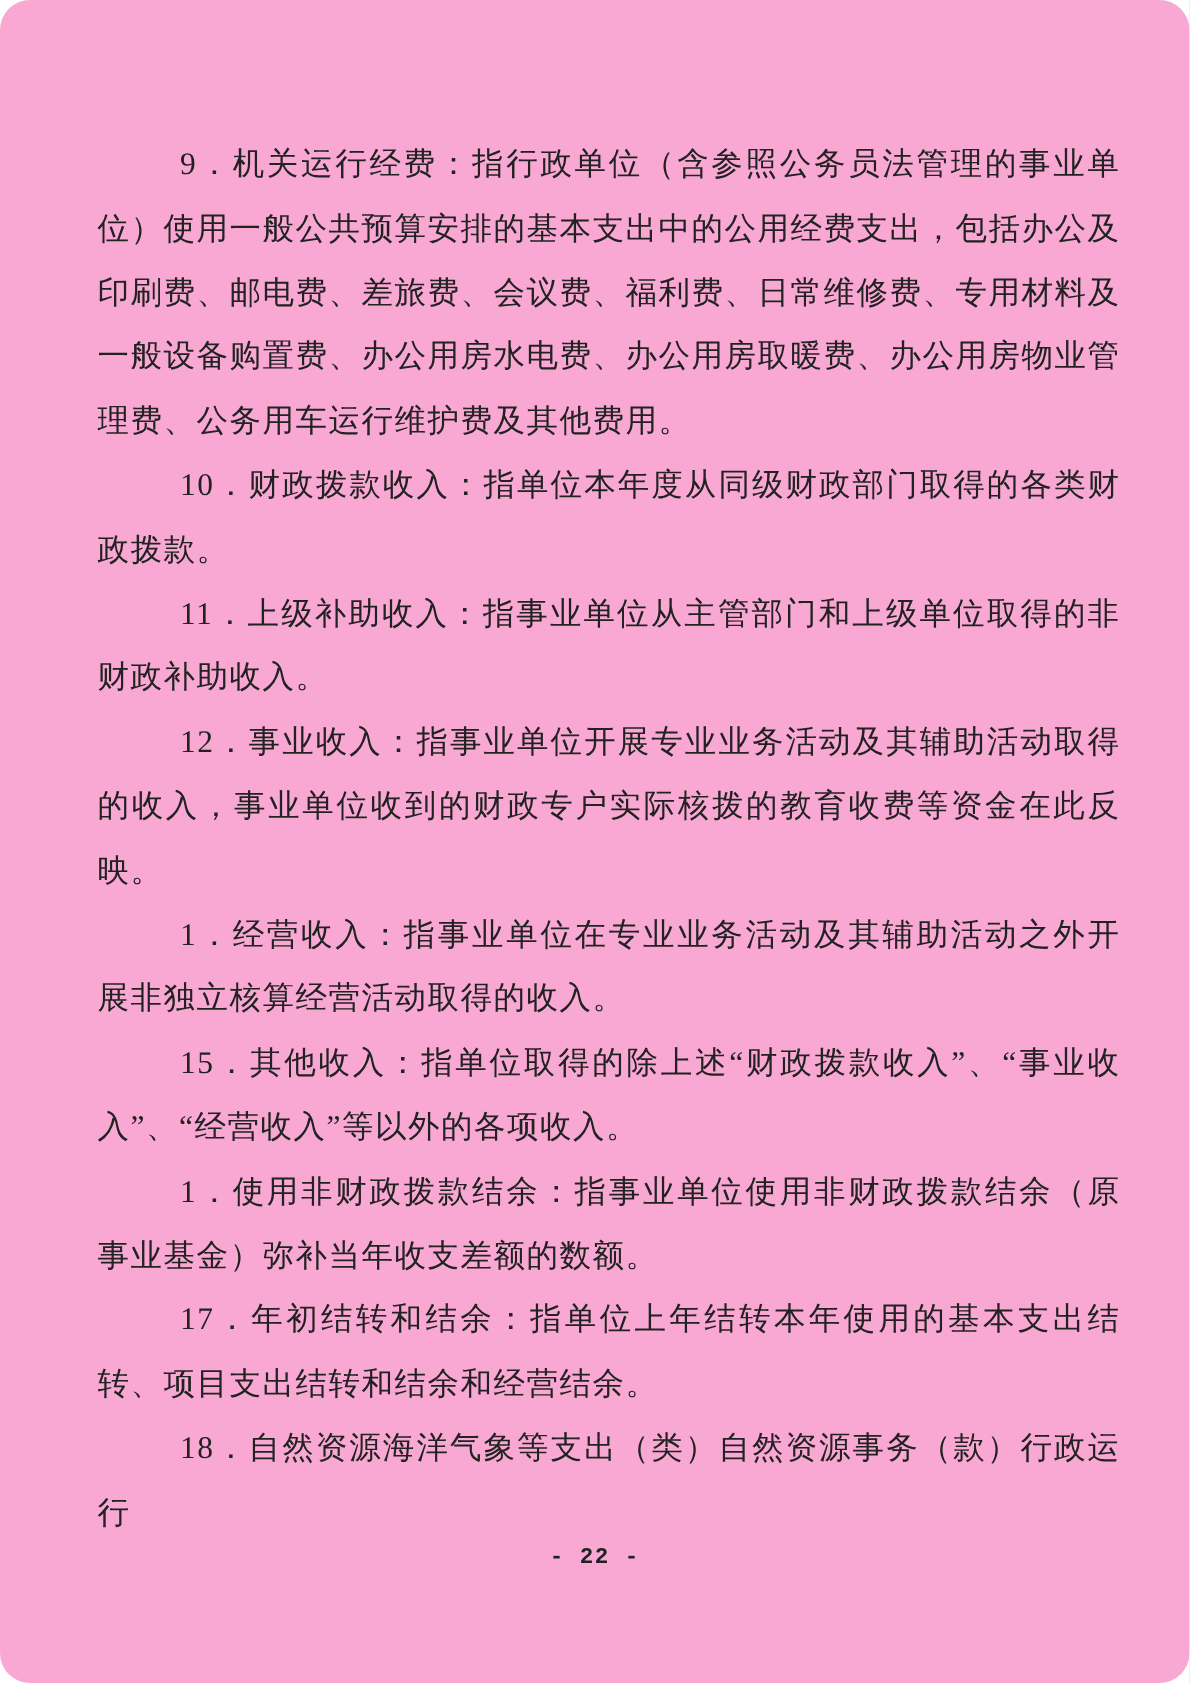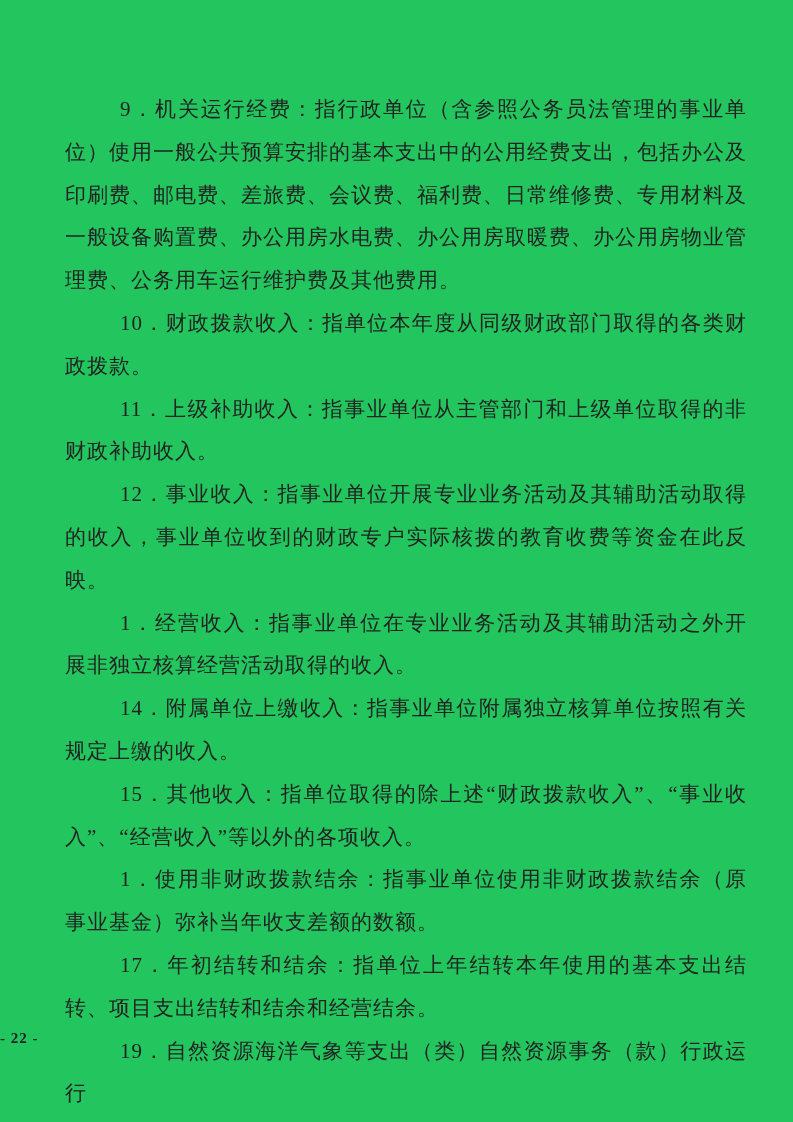--- a/index.html
+++ b/index.html
@@ -4,24 +4,25 @@
 <style>
   html, body {
     margin: 0;
     padding: 0;
     background: #ffffff;
   }
   .page {
     position: relative;
     width: 793px;
     height: 1122px;
-    background: #22c55e;
+    background: #f9a8d4;
     overflow: hidden;
     font-family: "Liberation Serif", serif;
     color: #222222;
+    border-radius: 20px;
   }
   .doc-body {
     position: absolute;
     left: 65px;
     top: 88px;
     width: 682px;
   }
   .para {
     margin: 0;
     padding: 0;
@@ -30,38 +31,37 @@
     letter-spacing: 1px;
     text-align: justify;
     text-indent: 55px;
     word-break: break-all;
   }
   .page-footer {
     position: absolute;
     left: 0;
     right: 0;
     top: 1030px;
-    text-align: left;
+    text-align: center;
     font-size: 15px;
     font-weight: 600;
     letter-spacing: 1px;
     color: #222222;
-    font-family: Liberation Serif, serif;
+    font-family: Liberation Mono, monospace;
   }
 </style>
 </head>
 <body>
 
 <div class="page">
   <div class="doc-body">
     <p class="para">9．机关运行经费：指行政单位（含参照公务员法管理的事业单位）使用一般公共预算安排的基本支出中的公用经费支出，包括办公及印刷费、邮电费、差旅费、会议费、福利费、日常维修费、专用材料及一般设备购置费、办公用房水电费、办公用房取暖费、办公用房物业管理费、公务用车运行维护费及其他费用。</p>
     <p class="para">10．财政拨款收入：指单位本年度从同级财政部门取得的各类财政拨款。</p>
     <p class="para">11．上级补助收入：指事业单位从主管部门和上级单位取得的非财政补助收入。</p>
     <p class="para">12．事业收入：指事业单位开展专业业务活动及其辅助活动取得的收入，事业单位收到的财政专户实际核拨的教育收费等资金在此反映。</p>
     <p class="para">1．经营收入：指事业单位在专业业务活动及其辅助活动之外开展非独立核算经营活动取得的收入。</p>
-    <p class="para">14．附属单位上缴收入：指事业单位附属独立核算单位按照有关规定上缴的收入。</p>
     <p class="para">15．其他收入：指单位取得的除上述“财政拨款收入”、“事业收入”、“经营收入”等以外的各项收入。</p>
     <p class="para">1．使用非财政拨款结余：指事业单位使用非财政拨款结余（原事业基金）弥补当年收支差额的数额。</p>
     <p class="para">17．年初结转和结余：指单位上年结转本年使用的基本支出结转、项目支出结转和结余和经营结余。</p>
-    <p class="para">19．自然资源海洋气象等支出（类）自然资源事务（款）行政运行</p>
+    <p class="para">18．自然资源海洋气象等支出（类）自然资源事务（款）行政运行</p>
   </div>
   <div class="page-footer">- 22 -</div>
 </div>
 
 </body></html>

